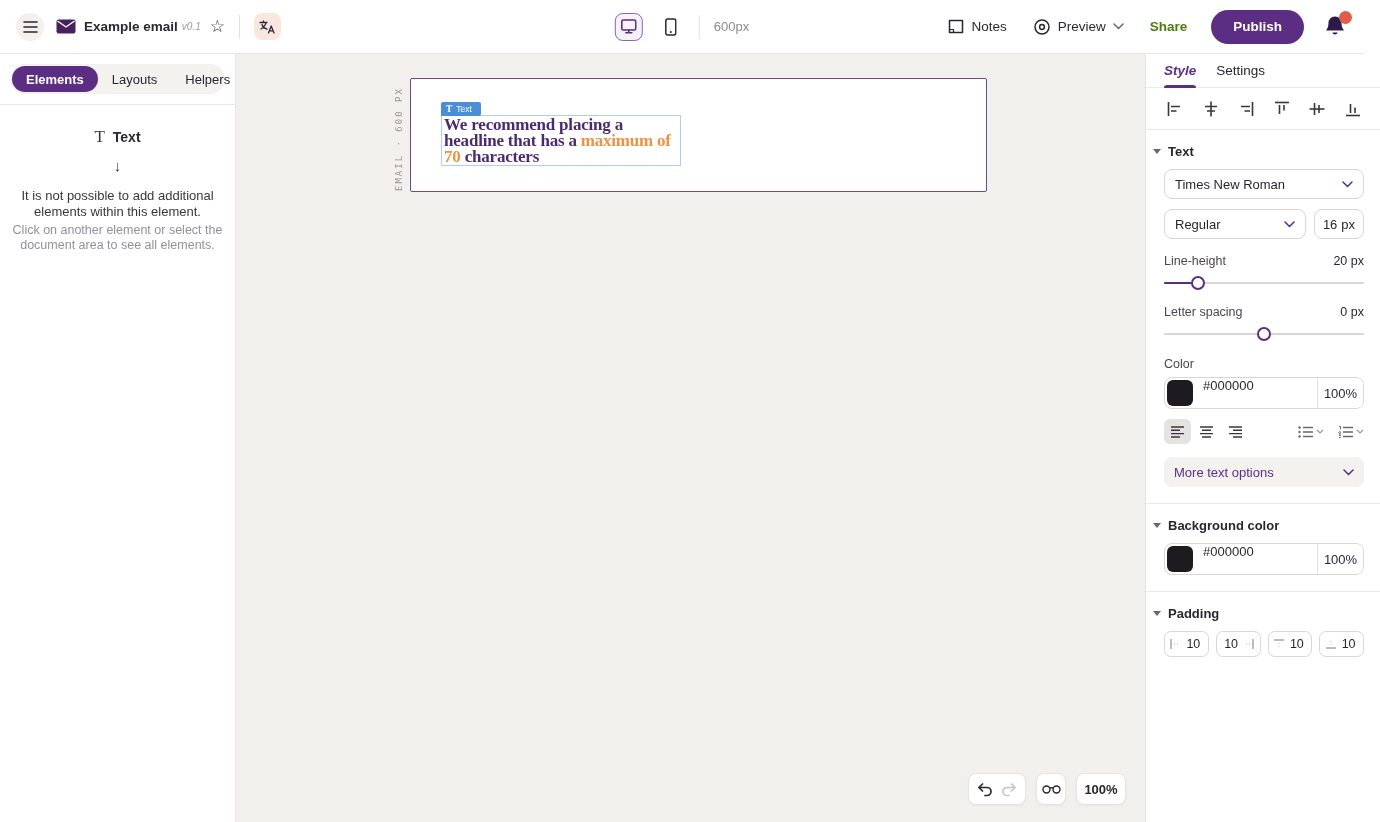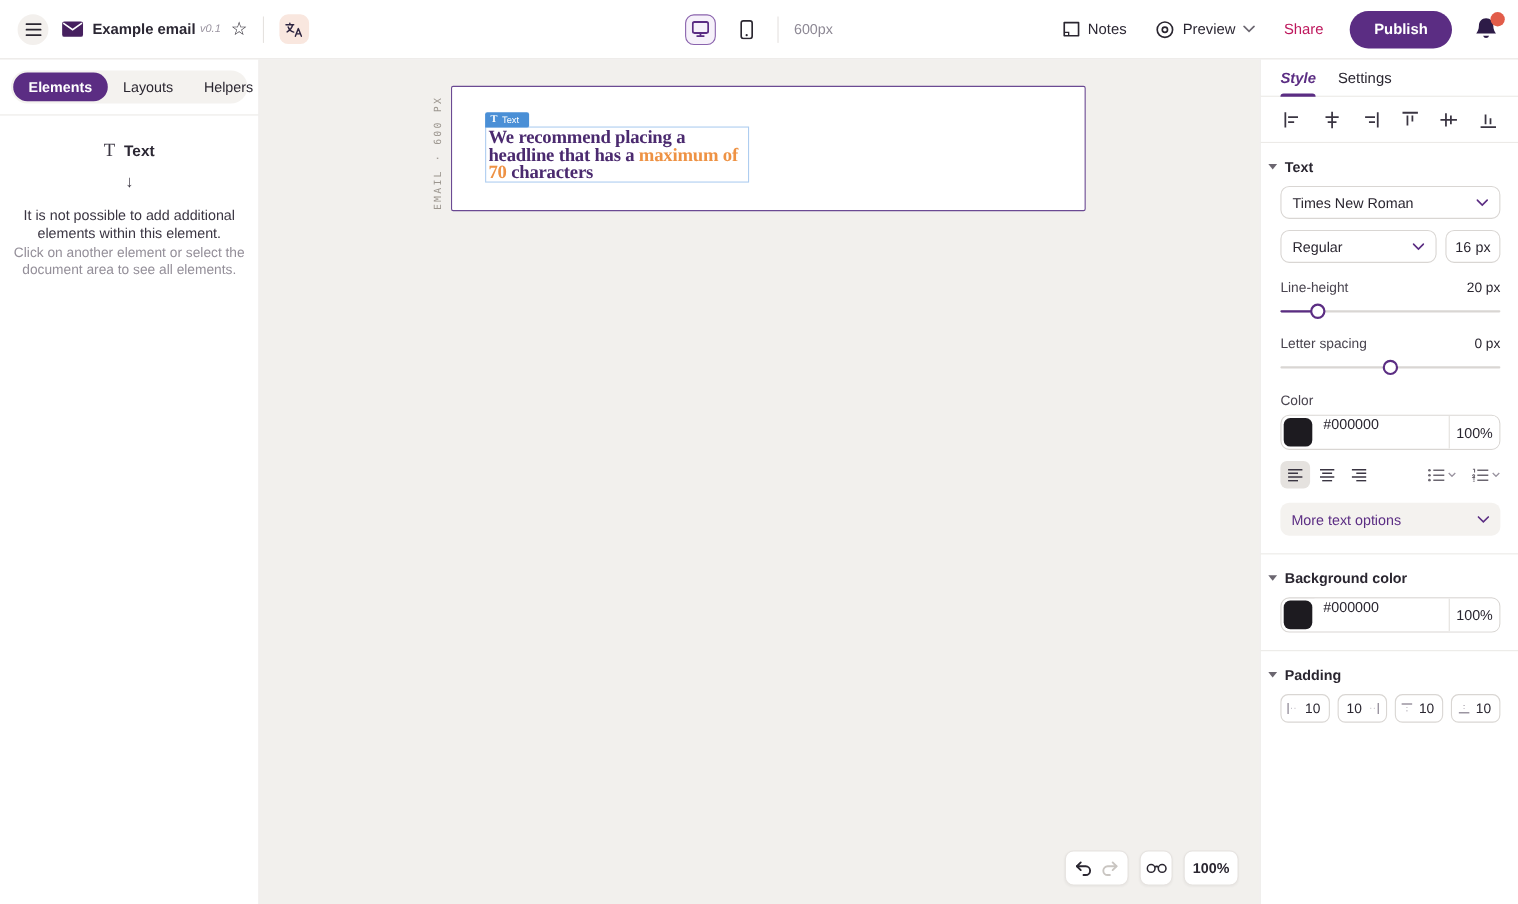--- a/index.html
+++ b/index.html
@@ -1,37 +1,37 @@
 <!DOCTYPE html>
 <html><head>
 <meta charset="utf-8">
 <style>
   * { margin:0; padding:0; box-sizing:border-box; }
   html,body { width:1380px; height:822px; overflow:hidden; }
   body { font-family:"Liberation Sans", sans-serif; background:#fff; color:#2a2630; }
   #app { position:relative; width:1380px; height:822px; }
 
   
-  .topbar { position:absolute; top:0; left:0; right:0; height:54px; background:#fff;
+  .topbar { position:absolute; top:0; left:0; right:16px; height:54px; background:#fff;
             border-bottom:1px solid #e7e4e1; display:flex; align-items:center; padding:0 16px; z-index:5; }
   .tb-left, .tb-right { display:flex; align-items:center; }
   .tb-right { margin-left:auto; }
   .tb-center { position:absolute; left:50%; transform:translateX(-50%); display:flex; align-items:center; }
   .icon-btn-round { width:28px; height:28px; border-radius:50%; background:#f3f0ed; display:flex; align-items:center; justify-content:center; cursor:pointer; }
   .doc-title { font-size:13.5px; font-weight:700; color:#2b2733; margin-left:8px; }
   .doc-version { font-size:10px; color:#9b95a1; margin-left:4px;font-style:italic; }
   .star { font-size:17px; color:#2a2630; margin-left:9px; cursor:pointer; }
   .v-sep { width:1px; height:24px; background:#e5e2df; margin:0 14px; }
   .translate-btn { width:27px; height:27px; border-radius:8px; background:#f9e7df; display:flex; align-items:center; justify-content:center; cursor:pointer; }
   .device-btn { width:28px; height:28px; border-radius:8px; display:flex; align-items:center; justify-content:center; cursor:pointer; }
   .device-btn.active { border:1.5px solid #8a63ad; background:#f6f1fa; }
   .mobile-btn { margin-left:14px; }
   .vw-label { font-size:13px; color:#8d8894; }
   .tb-item { display:flex; align-items:center; gap:7px; font-size:13.5px; color:#2b2733; cursor:pointer; }
-  .share-link { color:#be185d; font-weight:400; font-size:13.5px; margin-left:26px; cursor:pointer; }
+  .share-link { color:#4d7c0f; font-weight:700; font-size:13.5px; margin-left:26px; cursor:pointer; }
   .publish-btn { margin-left:24px; height:34px; padding:0 22px; border:none; border-radius:17px; background:#5b2d83; color:#fff; font-size:13.5px; font-weight:700; font-family:inherit; cursor:pointer; }
   .bell-wrap { position:relative; margin-left:18px; cursor:pointer; }
   .bell-dot { position:absolute; top:-3px; right:-4px; width:13px; height:13px; border-radius:50%; background:#e25c49; }
   .tb-gap26 { margin-left:26px; }
 
   
   .left-panel { position:absolute; top:54px; left:0; width:236px; bottom:0; background:#fff; border-right:1px solid #e7e4e1; }
   .lp-tabs { display:flex; gap:18px; padding:0 0 0 18px; height:36px; align-items:center; border-bottom:1px solid #eceae7; }
   .lp-tab { font-size:13.5px; color:#2a2630; cursor:pointer; position:relative; height:36px; display:flex; align-items:center; }
   .lp-tab.active { color:#5b2d83; font-weight:700; }

